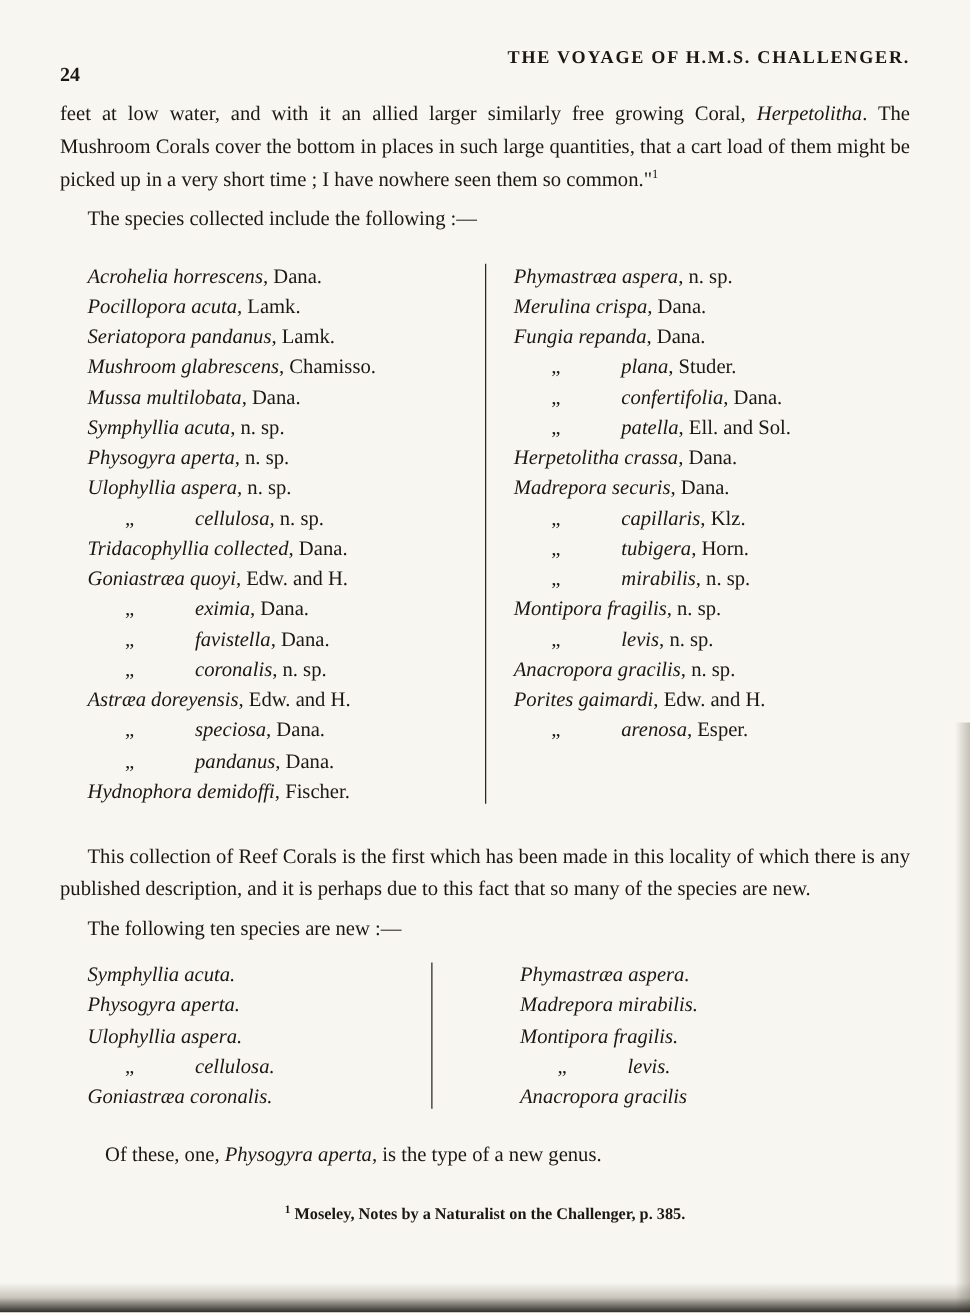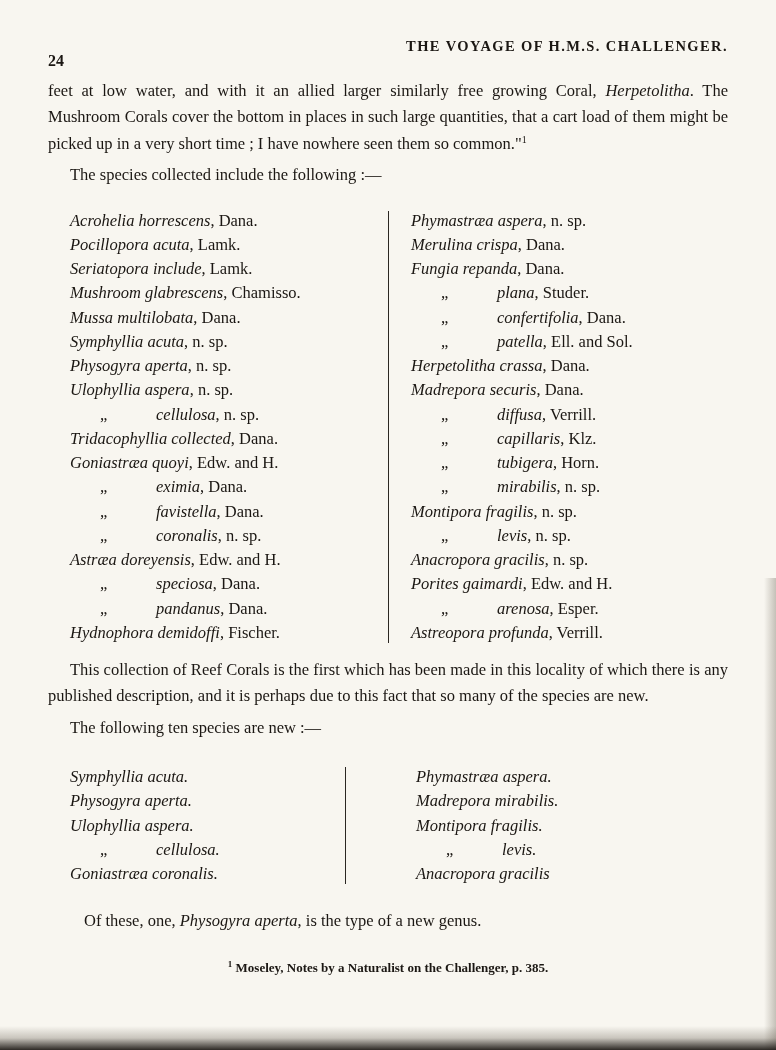--- a/index.html
+++ b/index.html
@@ -31,26 +31,26 @@
     text-align: justify;
     margin: 0 0 5px 0;
   }
   .indent { text-indent: 22px; }
   .indent-lg { text-indent: 36px; }
   .it { font-style: italic; }
   sup.note-ref { font-size: 10px; vertical-align: super; line-height: 0; }
   
   .species-section {
     display: flex;
-    margin: 20px 0 12px 0;
+    margin: 20px 0 27px 0;
     padding-left: 22px;
     font-size: 16.5px;
     line-height: 1.47;
   }
-  .species-section.narrow { margin: 24px 0 22px 0; }
+  .species-section.narrow { margin: 12px 0 22px 0; }
   .sp-col { box-sizing: border-box; }
   .sp-col.left { width: 318px; flex: 0 0 318px; }
   .species-section.narrow .sp-col.left { width: 275px; flex: 0 0 275px; }
   .list-divider {
     width: 1px; background: #2b2722;
     align-self: stretch; margin: 2px 0;
   }
   .sp-col.right { flex: 1; padding-left: 22px; }
   .species-section.narrow .sp-col.right { padding-left: 70px; }
   .sp-row { white-space: nowrap; }
@@ -97,21 +97,21 @@
   </header>
 
   <p class="body-text"><span>feet at low water, and with it an allied larger similarly free growing Coral, </span><span class="it">Herpetolitha</span><span>. The Mushroom Corals cover the bottom in places in such large quantities, that a cart load of them might be picked up in a very short time ; I have nowhere seen them so common."</span><sup class="note-ref">1</sup></p>
 
   <p class="body-text indent">The species collected include the following :—</p>
 
   <section class="species-section">
     <div class="sp-col left" id="list1-left">
         <div class="sp-row"><span class="sp-name">Acrohelia horrescens</span><span class="sp-auth">, Dana.</span></div>
         <div class="sp-row"><span class="sp-name">Pocillopora acuta</span><span class="sp-auth">, Lamk.</span></div>
-        <div class="sp-row"><span class="sp-name">Seriatopora include</span><span class="sp-auth">, Lamk.</span></div>
+        <div class="sp-row"><span class="sp-name">Seriatopora pandanus</span><span class="sp-auth">, Lamk.</span></div>
         <div class="sp-row"><span class="sp-name">Mushroom glabrescens</span><span class="sp-auth">, Chamisso.</span></div>
         <div class="sp-row"><span class="sp-name">Mussa multilobata</span><span class="sp-auth">, Dana.</span></div>
         <div class="sp-row"><span class="sp-name">Symphyllia acuta</span><span class="sp-auth">, n. sp.</span></div>
         <div class="sp-row"><span class="sp-name">Physogyra aperta</span><span class="sp-auth">, n. sp.</span></div>
         <div class="sp-row"><span class="sp-name">Ulophyllia aspera</span><span class="sp-auth">, n. sp.</span></div>
         <div class="sp-row"><span class="ditto">„</span><span class="sp-name">cellulosa</span><span class="sp-auth">, n. sp.</span></div>
         <div class="sp-row"><span class="sp-name">Tridacophyllia collected</span><span class="sp-auth">, Dana.</span></div>
         <div class="sp-row"><span class="sp-name">Goniastræa quoyi</span><span class="sp-auth">, Edw. and H.</span></div>
         <div class="sp-row"><span class="ditto">„</span><span class="sp-name">eximia</span><span class="sp-auth">, Dana.</span></div>
         <div class="sp-row"><span class="ditto">„</span><span class="sp-name">favistella</span><span class="sp-auth">, Dana.</span></div>
@@ -124,30 +124,28 @@
     <div class="list-divider"></div>
     <div class="sp-col right" id="list1-right">
         <div class="sp-row"><span class="sp-name">Phymastræa aspera</span><span class="sp-auth">, n. sp.</span></div>
         <div class="sp-row"><span class="sp-name">Merulina crispa</span><span class="sp-auth">, Dana.</span></div>
         <div class="sp-row"><span class="sp-name">Fungia repanda</span><span class="sp-auth">, Dana.</span></div>
         <div class="sp-row"><span class="ditto">„</span><span class="sp-name">plana</span><span class="sp-auth">, Studer.</span></div>
         <div class="sp-row"><span class="ditto">„</span><span class="sp-name">confertifolia</span><span class="sp-auth">, Dana.</span></div>
         <div class="sp-row"><span class="ditto">„</span><span class="sp-name">patella</span><span class="sp-auth">, Ell. and Sol.</span></div>
         <div class="sp-row"><span class="sp-name">Herpetolitha crassa</span><span class="sp-auth">, Dana.</span></div>
         <div class="sp-row"><span class="sp-name">Madrepora securis</span><span class="sp-auth">, Dana.</span></div>
-        <div class="sp-row"><span class="ditto">„</span><span class="sp-name">diffusa</span><span class="sp-auth">, Verrill.</span></div>
         <div class="sp-row"><span class="ditto">„</span><span class="sp-name">capillaris</span><span class="sp-auth">, Klz.</span></div>
         <div class="sp-row"><span class="ditto">„</span><span class="sp-name">tubigera</span><span class="sp-auth">, Horn.</span></div>
         <div class="sp-row"><span class="ditto">„</span><span class="sp-name">mirabilis</span><span class="sp-auth">, n. sp.</span></div>
         <div class="sp-row"><span class="sp-name">Montipora fragilis</span><span class="sp-auth">, n. sp.</span></div>
         <div class="sp-row"><span class="ditto">„</span><span class="sp-name">levis</span><span class="sp-auth">, n. sp.</span></div>
         <div class="sp-row"><span class="sp-name">Anacropora gracilis</span><span class="sp-auth">, n. sp.</span></div>
         <div class="sp-row"><span class="sp-name">Porites gaimardi</span><span class="sp-auth">, Edw. and H.</span></div>
         <div class="sp-row"><span class="ditto">„</span><span class="sp-name">arenosa</span><span class="sp-auth">, Esper.</span></div>
-        <div class="sp-row"><span class="sp-name">Astreopora profunda</span><span class="sp-auth">, Verrill.</span></div>
       </div>
   </section>
 
   <p class="body-text indent">This collection of Reef Corals is the first which has been made in this locality of which there is any published description, and it is perhaps due to this fact that so many of the species are new.</p>
 
   <p class="body-text indent">The following ten species are new :—</p>
 
   <section class="species-section narrow">
     <div class="sp-col left" id="list2-left">
         <div class="sp-row"><span class="sp-name">Symphyllia acuta.</span></div>

